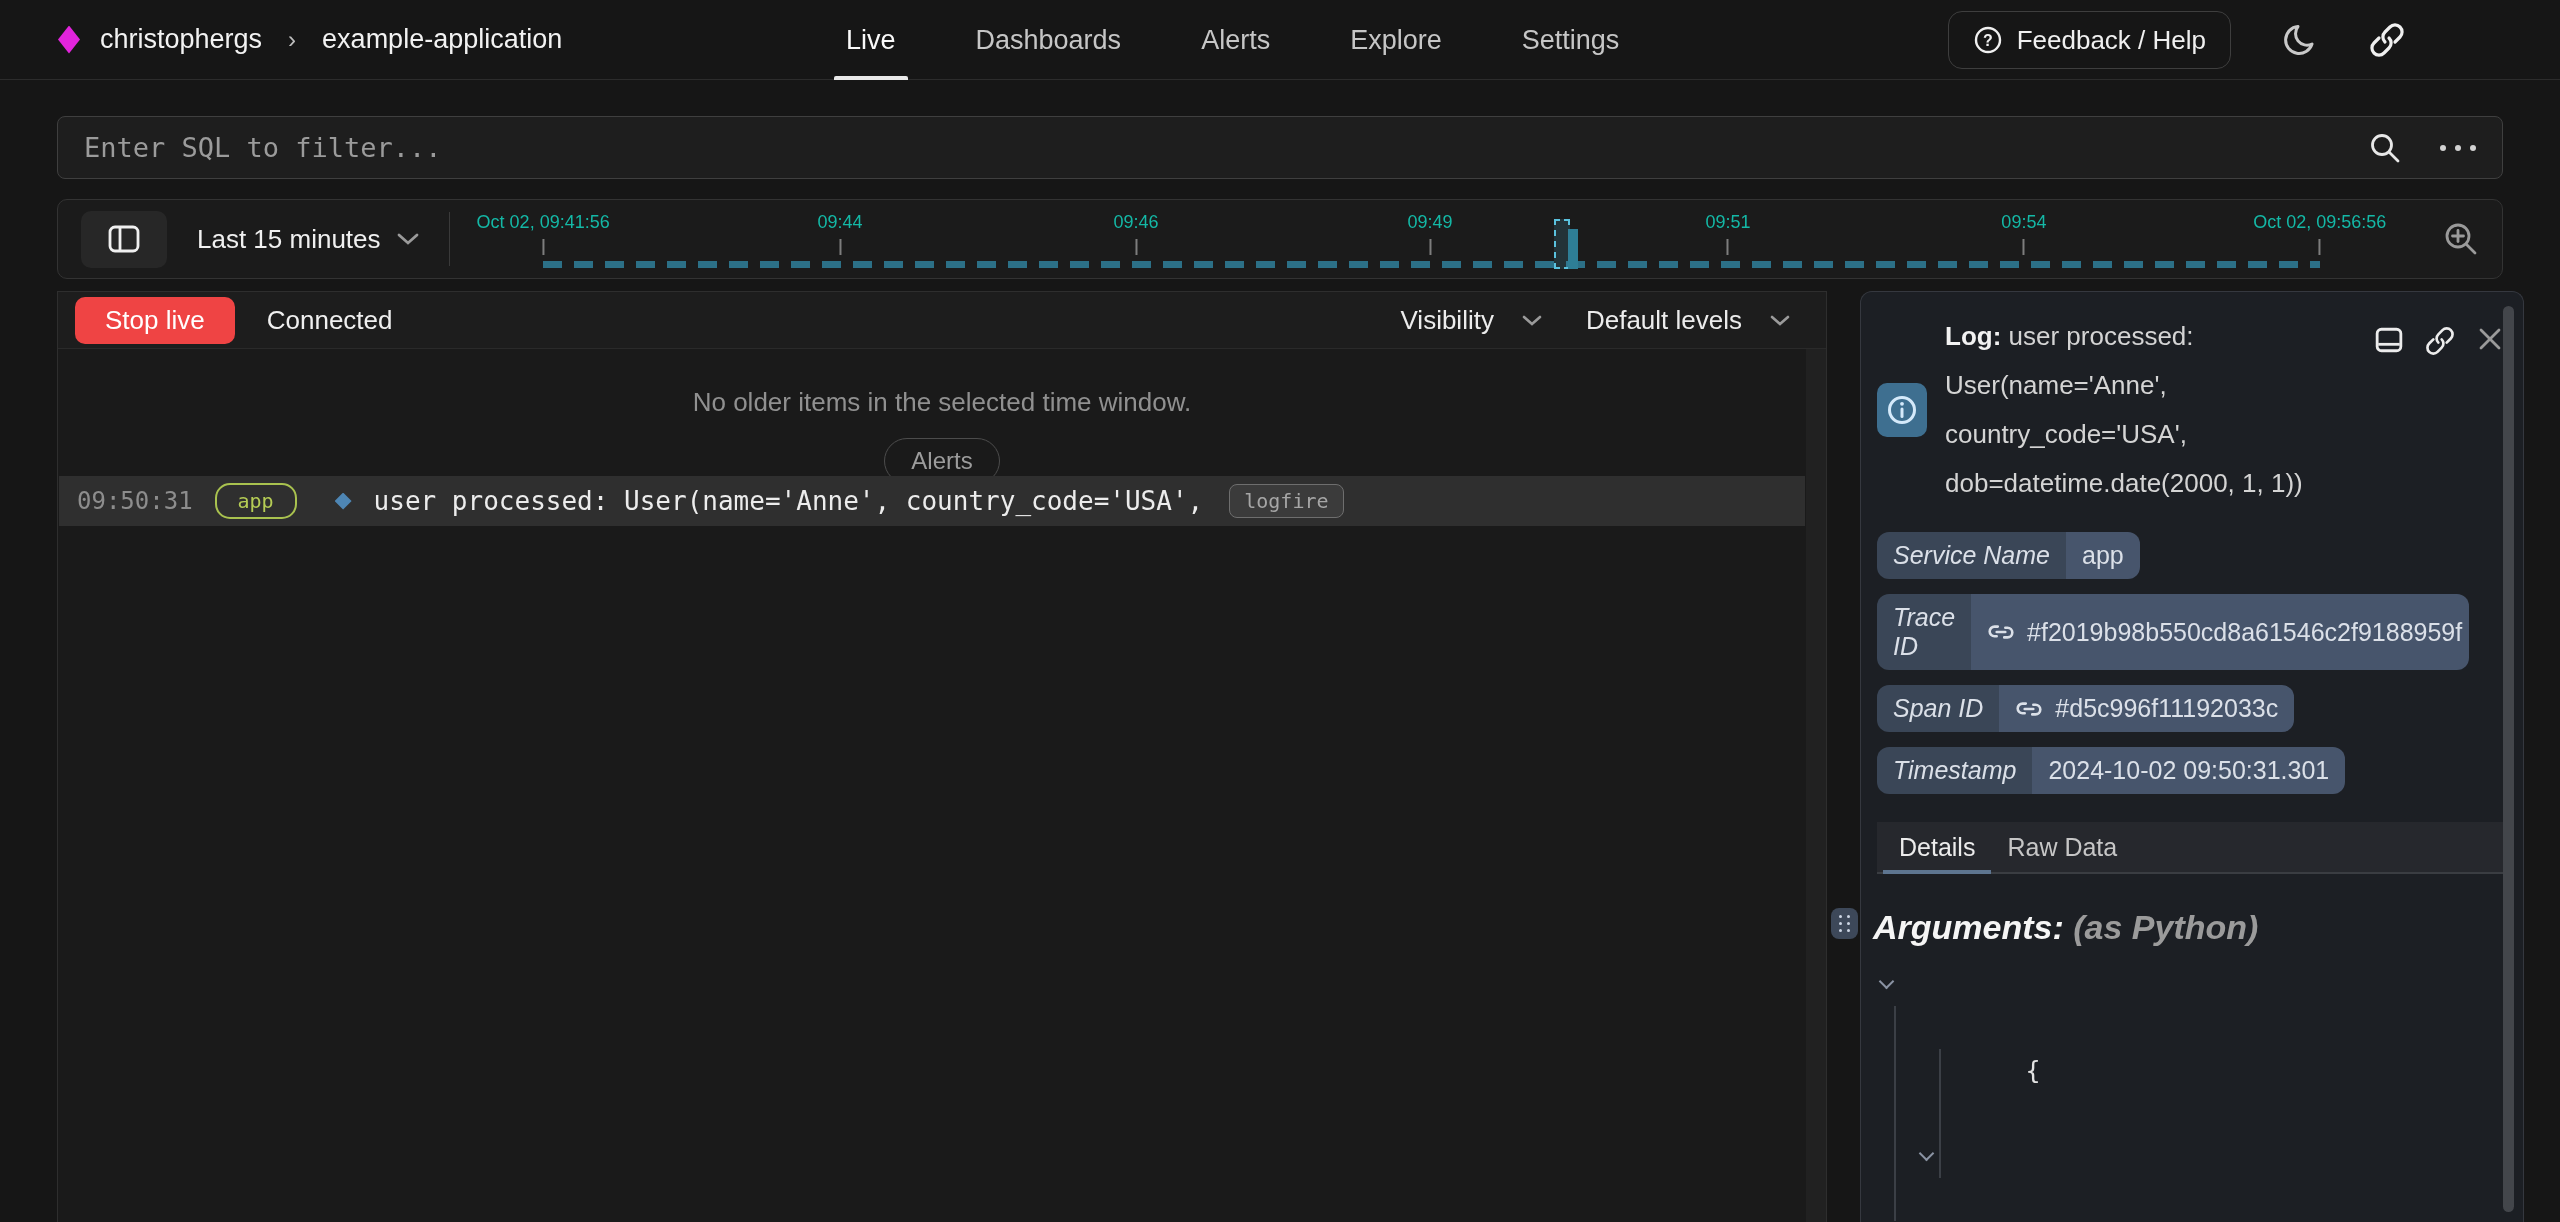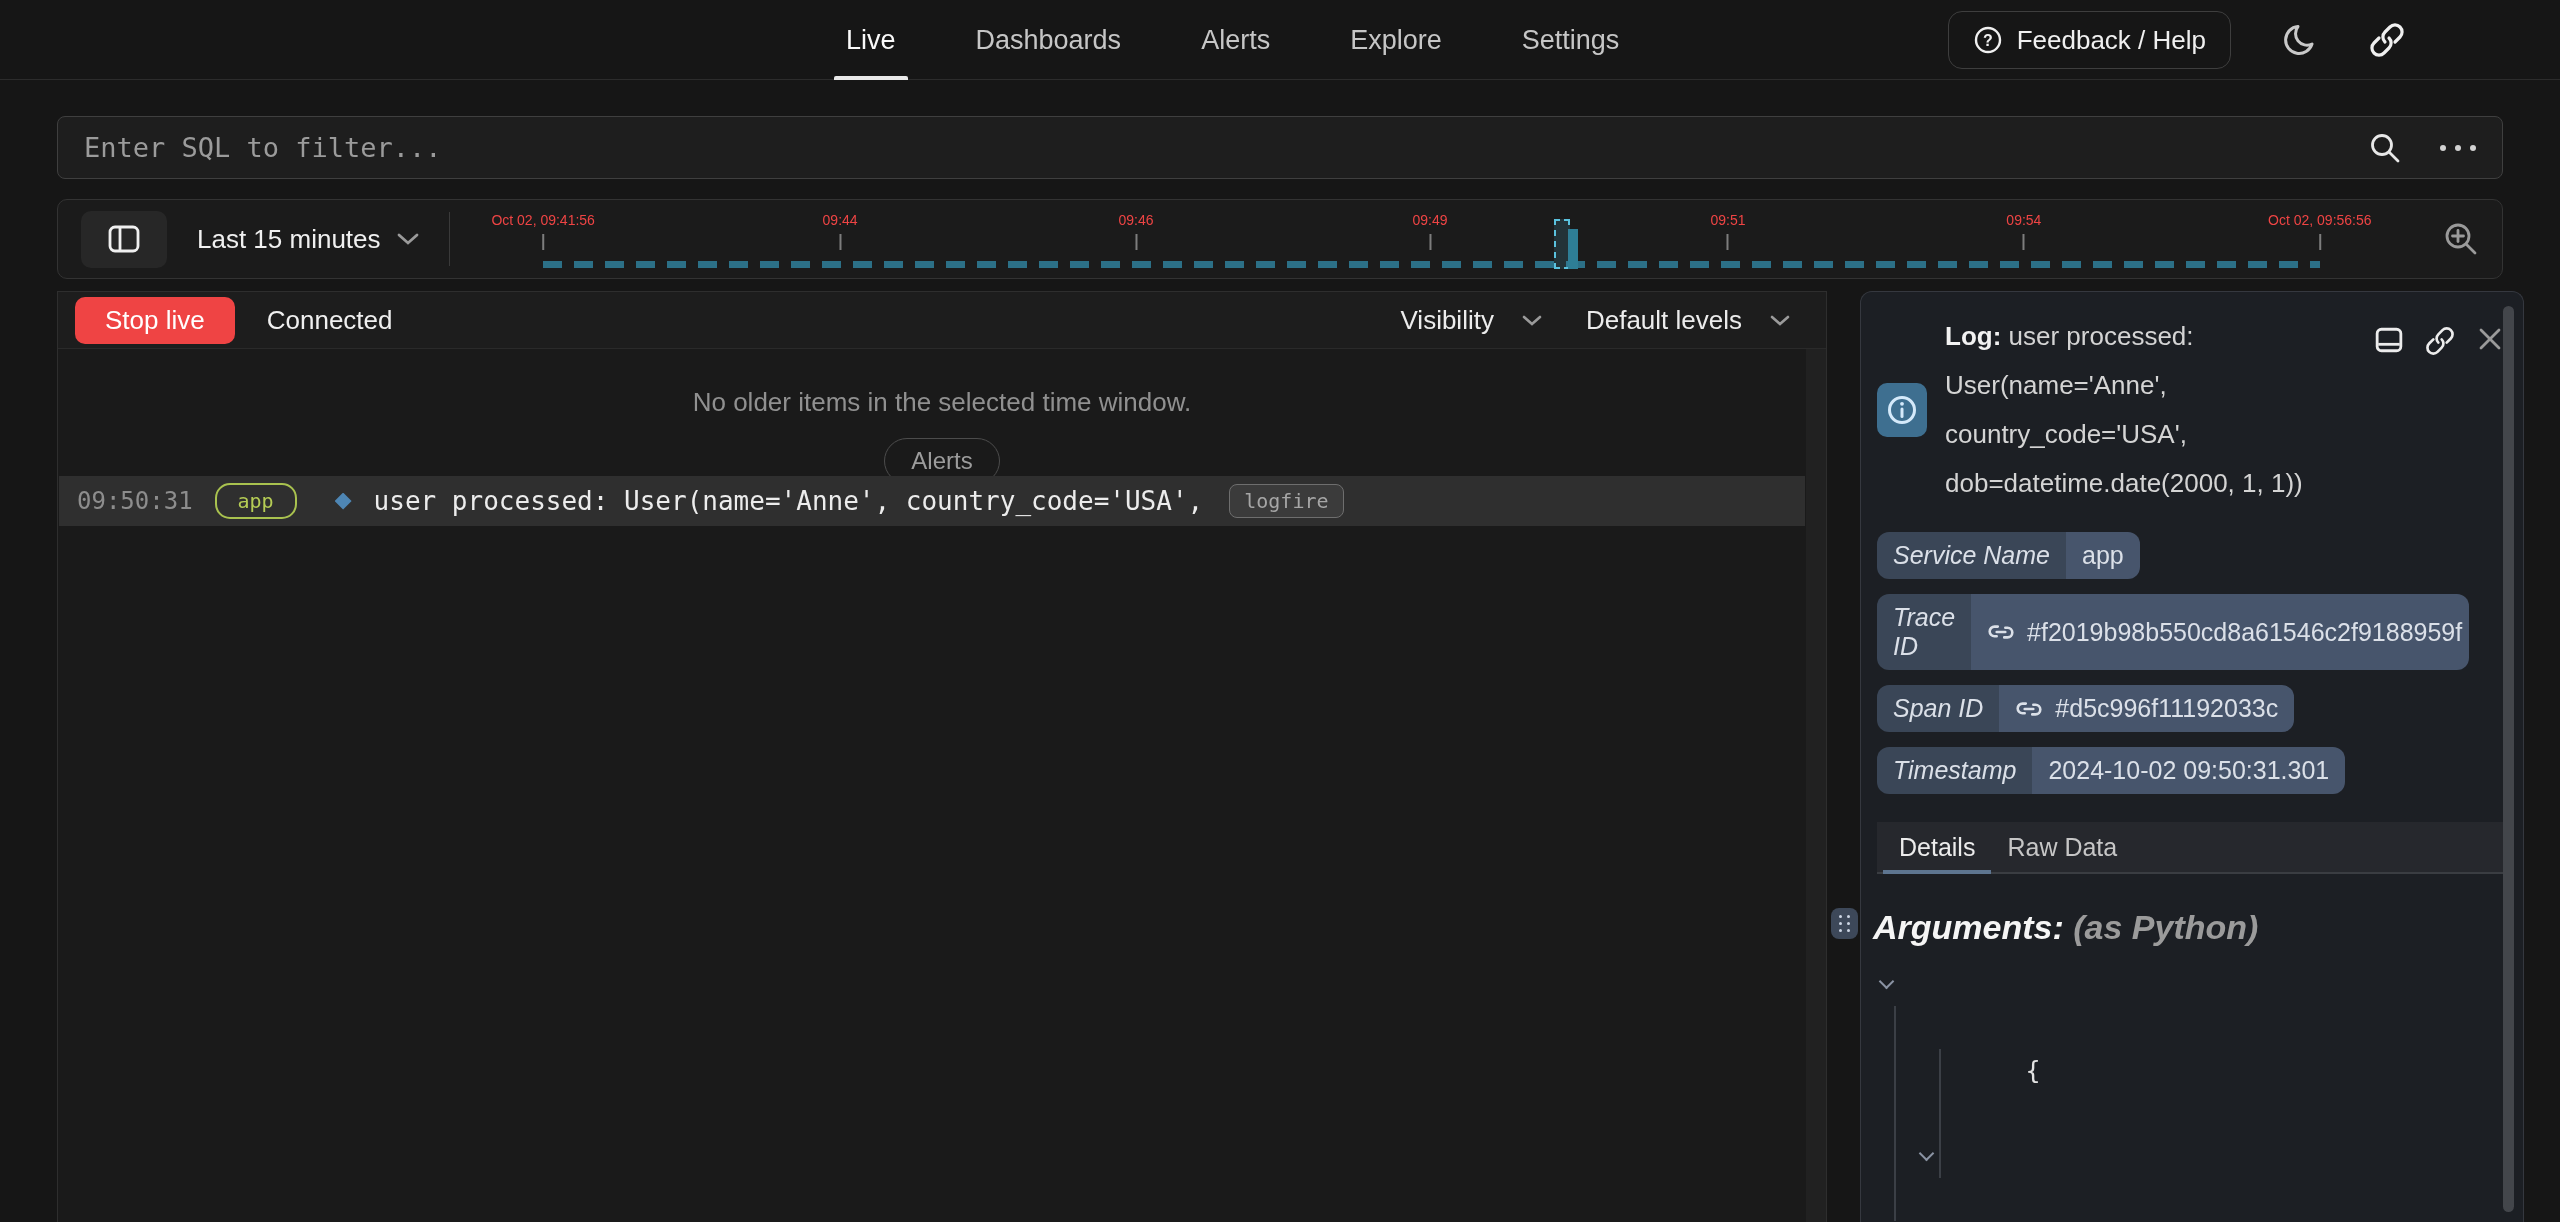--- a/index.html
+++ b/index.html
@@ -49,21 +49,21 @@
   .timeline { position:absolute; left:57px; right:57px; top:199px; height:80px;
     background:#1b1b1b; border:1.5px solid #333; border-radius:10px;
     display:flex; align-items:center; }
   .panel-btn { margin-left:23px; width:86px; height:57px; background:#272727;
     border-radius:10px; display:flex; align-items:center; justify-content:center; }
   .range-picker { margin-left:30px; display:flex; align-items:center; gap:16px;
     font-size:26px; color:#f0f0f0; white-space:nowrap; }
   .tl-divider { width:1.5px; height:54px; background:#3a3a3a; margin-left:30px; }
   .track { position:relative; flex:1; height:100%; margin-right:92px; }
   .tick { position:absolute; top:12px; transform:translateX(-50%); text-align:center; }
-  .tick-label { font-size:14px; color:#ef4444; white-space:nowrap; }
+  .tick-label { font-size:18px; color:#14b8a6; white-space:nowrap; }
   .tick-mark { width:2px; height:16px; background:#7d7d7d; margin:6px auto 0; }
   .dash-line { position:absolute; bottom:10px; left:4.75%; right:4.6%; height:7px;
     background:repeating-linear-gradient(90deg,#2c7087 0 19px, transparent 19px 31px); }
   .spike { position:absolute; bottom:9px; width:26px; height:50px; }
   .spike-outline { position:absolute; left:0; bottom:0; width:16px; height:50px;
     border:2px dashed #5ac2de; background:rgba(70,160,188,.18); }
   .spike-bar { position:absolute; left:14px; bottom:0; width:10px; height:40px; background:#2e7e96; }
   .zoom-btn { position:absolute; right:22px; top:50%; transform:translateY(-50%); }
 
   
@@ -138,20 +138,26 @@
   .guide-1 { left:23px; top:43px; height:215px; }
   .guide-2 { left:68px; top:86px; height:129px; }
 
   .panel-scrollbar { position:absolute; right:9px; top:14px; bottom:10px; width:11px;
     background:#43464b; border-radius:6px; }
 </style>
 </head>
 <body>
 
 <div class="header">
+  <div class="brand">
+    <span class="logo-diamond"></span>
+    <span class="crumb">christophergs</span>
+    <span class="crumb-sep">›</span>
+    <span class="crumb">example-application</span>
+  </div>
 
   <div class="nav">
 
       <div class="nav-tab active">
         <span>Live</span>
       </div>
 
       <div class="nav-tab">
         <span>Dashboards</span>
       </div>

